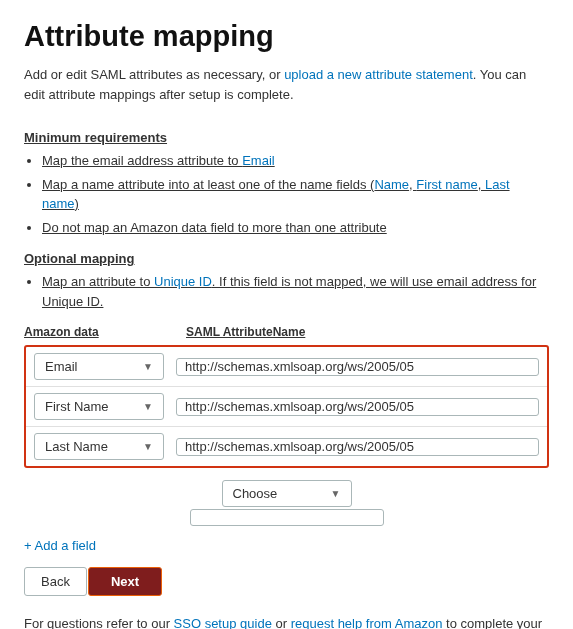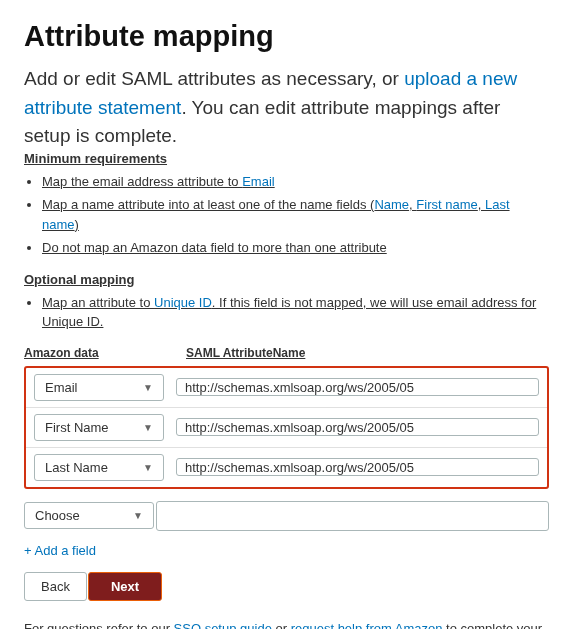--- a/index.html
+++ b/index.html
@@ -12,23 +12,23 @@
       min-height: 629px;
       padding: 20px 24px;
     }
     h1 {
       font-size: 29px;
       font-weight: bold;
       color: #111;
       margin-bottom: 12px;
     }
     .intro-text {
-      margin-bottom: 0;
+      margin-bottom: 26px;
       line-height: 1.5;
-      font-size: 19px;
+      font-size: 13px;
     }
     .intro-text a, .link {
       color: #0073bb;
       text-decoration: none;
     }
     .section-title {
       font-weight: bold;
       font-size: 13px;
       margin-bottom: 6px;
     }
@@ -81,20 +81,21 @@
     }
     .mapping-row:last-child {
       border-bottom: none;
     }
     .optional-row {
       display: flex;
       align-items: center;
       gap: 2px;
       padding: 4px 0;
       margin-bottom: 8px;
+      flex-direction: column;
     }
     .dropdown-btn {
       width: 130px;
       display: flex;
       align-items: center;
       justify-content: space-between;
       padding: 5px 10px;
       background: #fff;
       border: 1px solid #aab7b8;
       border-radius: 3px;

